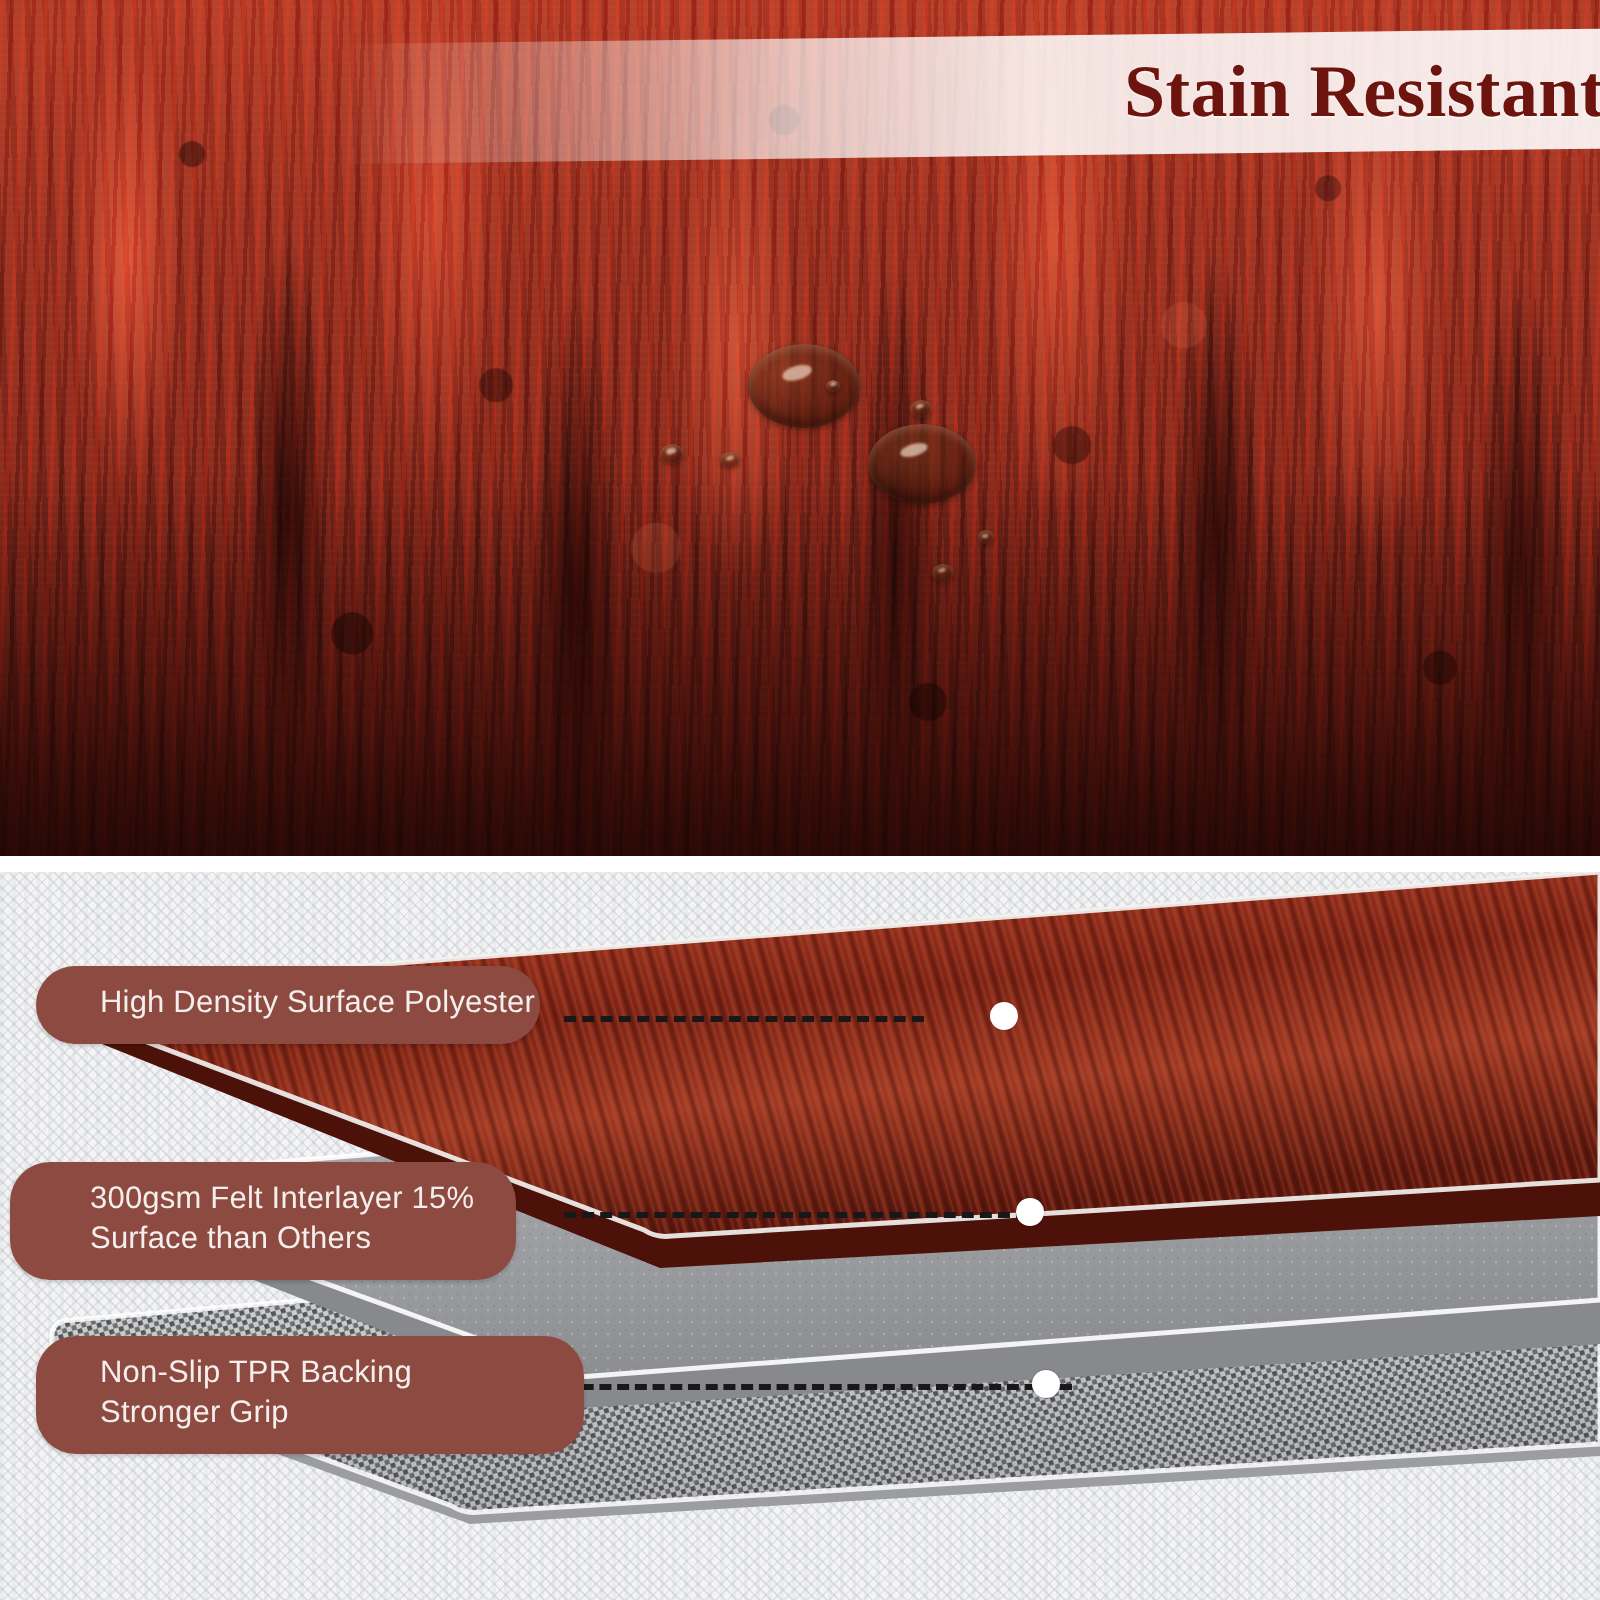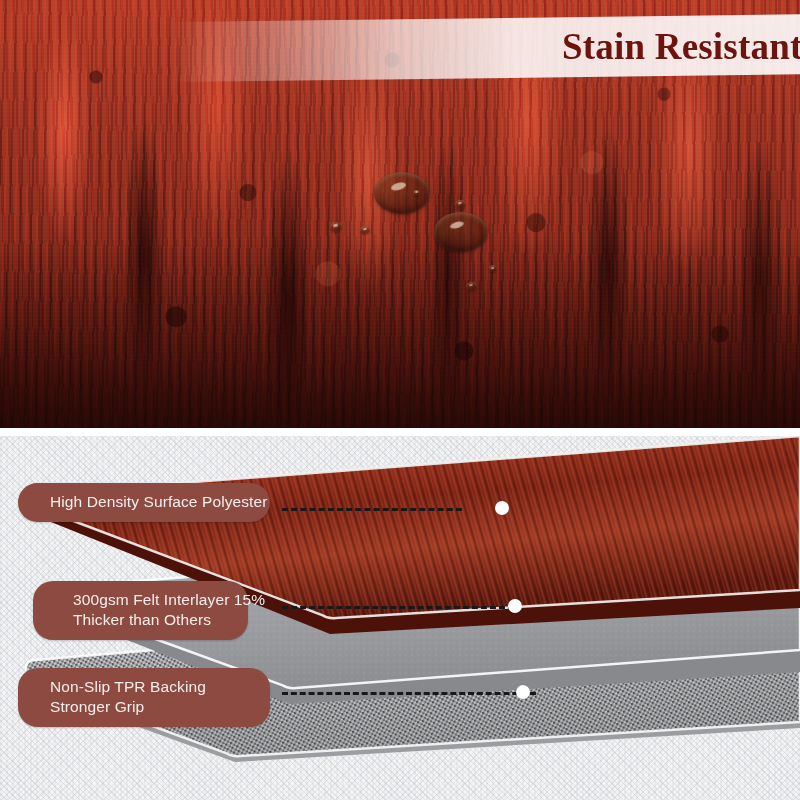--- a/index.html
+++ b/index.html
@@ -165,22 +165,22 @@
   .callout-line{
     display:block;
     color:#f4eeec;
     font-size:15.5px;
     line-height:20px;
     white-space:nowrap;
     letter-spacing:.1px;
     margin-left:16px;
   }
   .c1{left:18px;top:483px;width:252px;}
-  .c2{left:33px;top:581px;width:215px;padding-left:24px;}
-  .c3{left:18px;top:668px;width:252px;}
+  .c2{left:5px;top:581px;width:253px;padding-left:24px;}
+  .c3{left:18px;top:668px;width:274px;}
 
   
   .connector{
     position:absolute;height:0;
     border-top:3px dashed #18181a;
   }
   .n1{left:282px;top:508px;width:180px;}
   .n2{left:282px;top:606px;width:232px;}
   .n3{left:282px;top:692px;width:254px;}
 
@@ -306,21 +306,21 @@
   <div class="dot p1"></div>
   <div class="dot p2"></div>
   <div class="dot p3"></div>
 
   <div class="callout c1">
     <span class="callout-line">High Density Surface Polyester</span>
   </div>
 
   <div class="callout c2">
     <span class="callout-line">300gsm Felt Interlayer 15%</span>
-    <span class="callout-line">Thicker than Others</span>
+    <span class="callout-line">Surface than Others</span>
   </div>
 
   <div class="callout c3">
     <span class="callout-line">Non-Slip TPR Backing</span>
     <span class="callout-line">Stronger Grip</span>
   </div>
 
 </div>
 
 </body></html>

